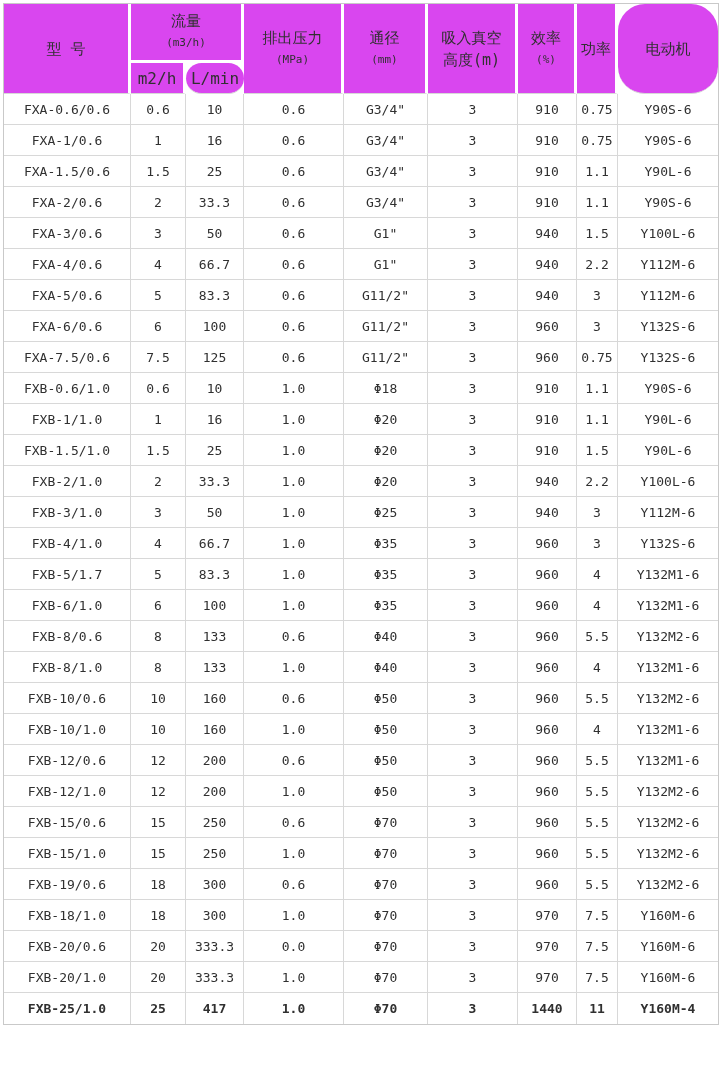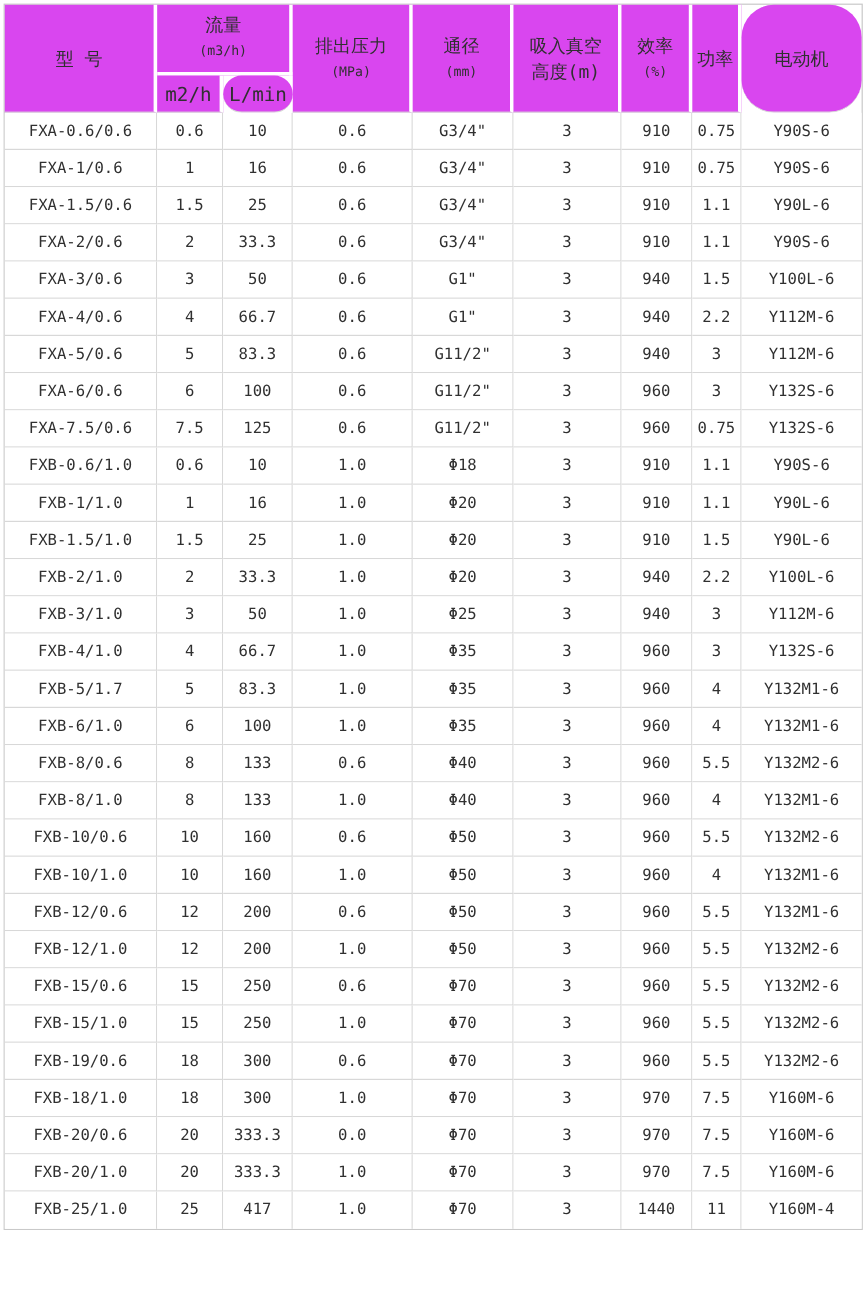--- a/index.html
+++ b/index.html
@@ -49,21 +49,21 @@
     text-align: center;
     vertical-align: middle;
     font-size: 13px;
     font-family: "DejaVu Sans Mono", "Liberation Mono", monospace;
     border-right: 1px solid #d8d8d8;
     border-bottom: 1px solid #d8d8d8;
     white-space: nowrap;
     overflow: hidden;
   }
   tbody td:last-child { border-right: 0; }
-  tbody tr:last-child td { border-bottom: 0; }
+  tbody tr:last-child td { border-bottom: 0; font-weight: bold; }
 </style>
 </head>
 <body>
 
 <div class="page">
   <table class="spec">
     <colgroup>
       <col style="width:127px">
       <col style="width:55px">
       <col style="width:58px">

